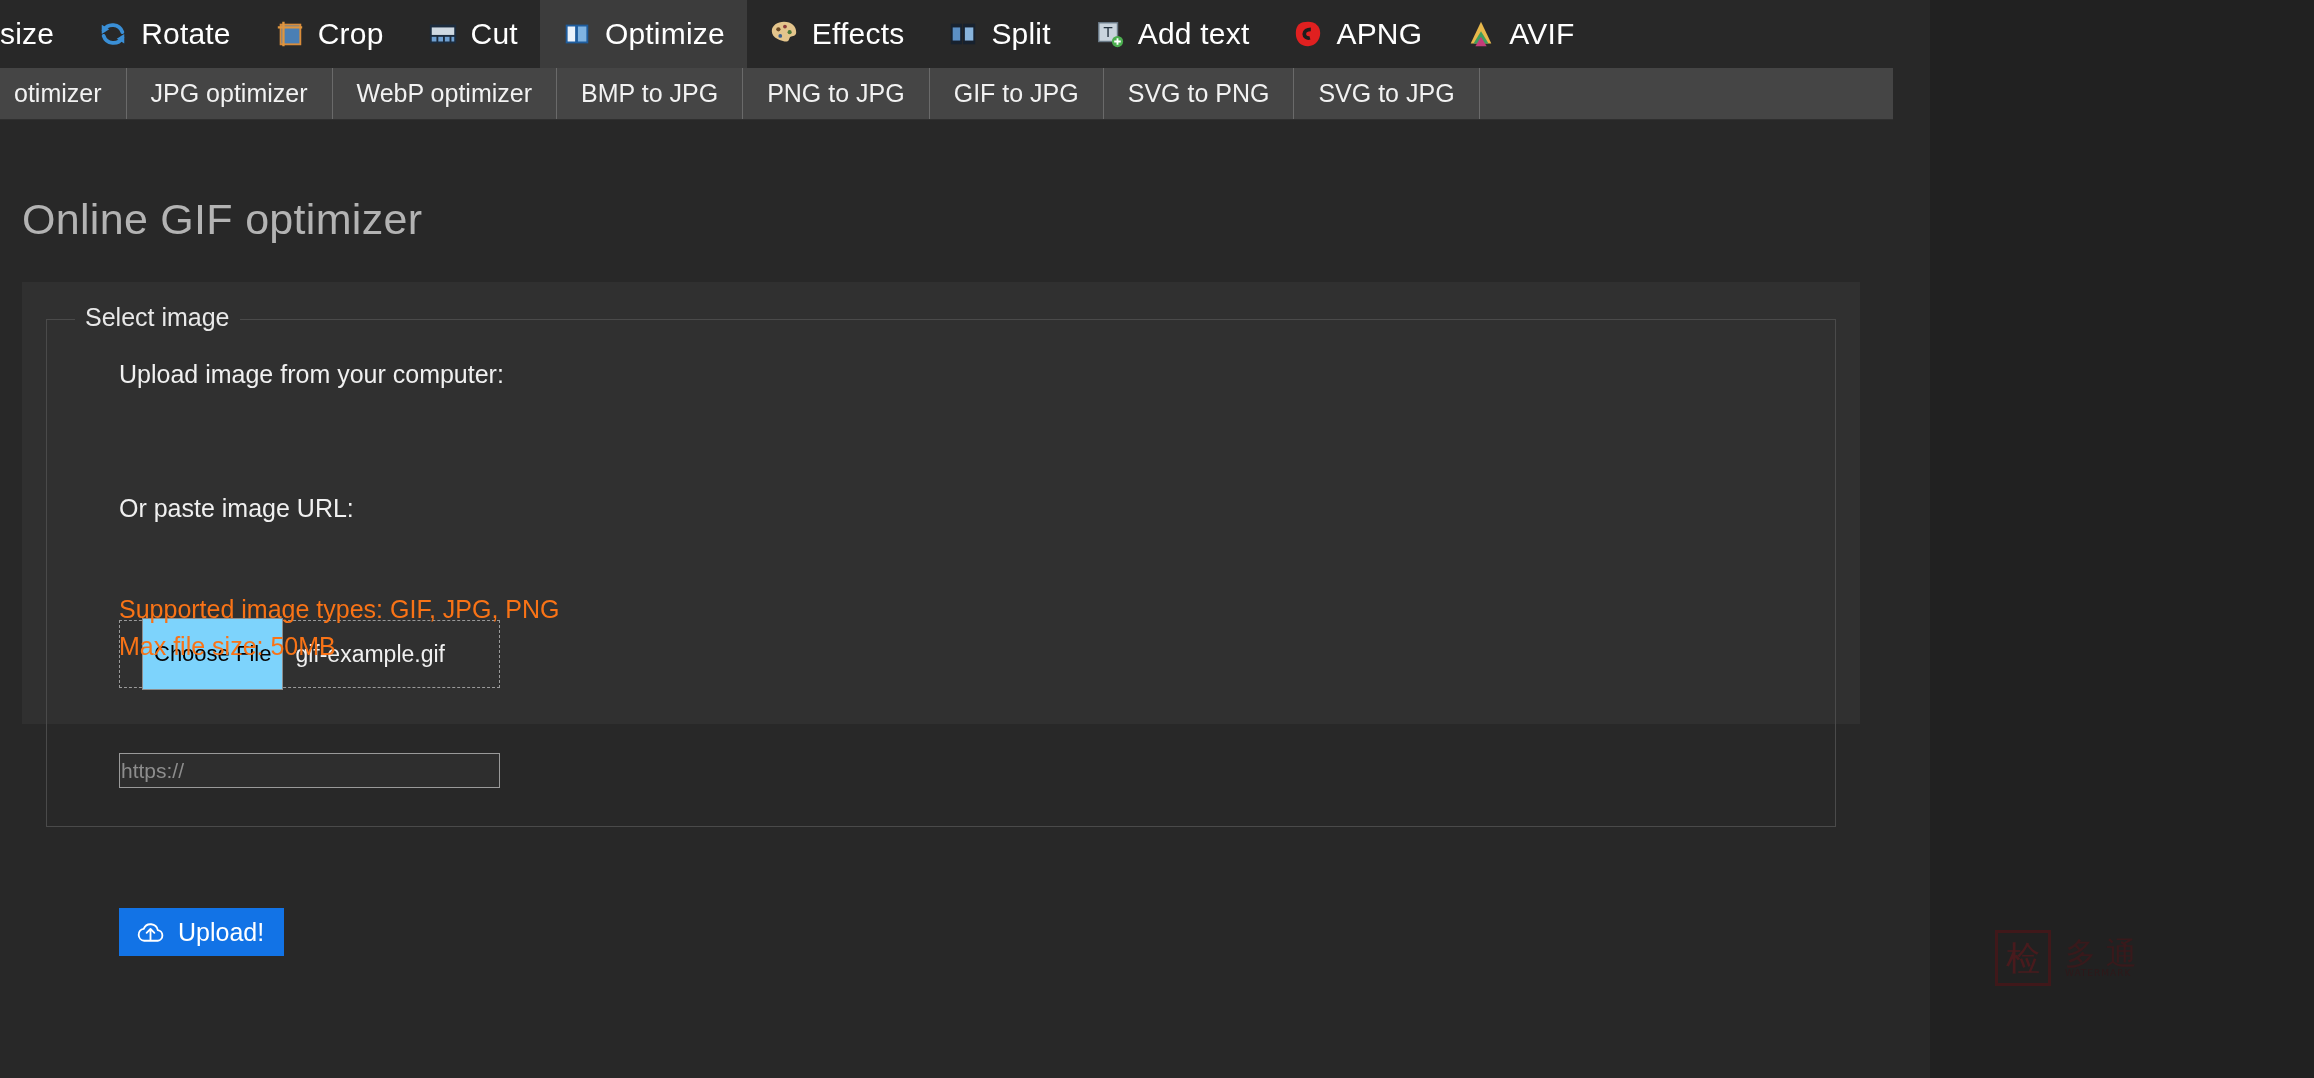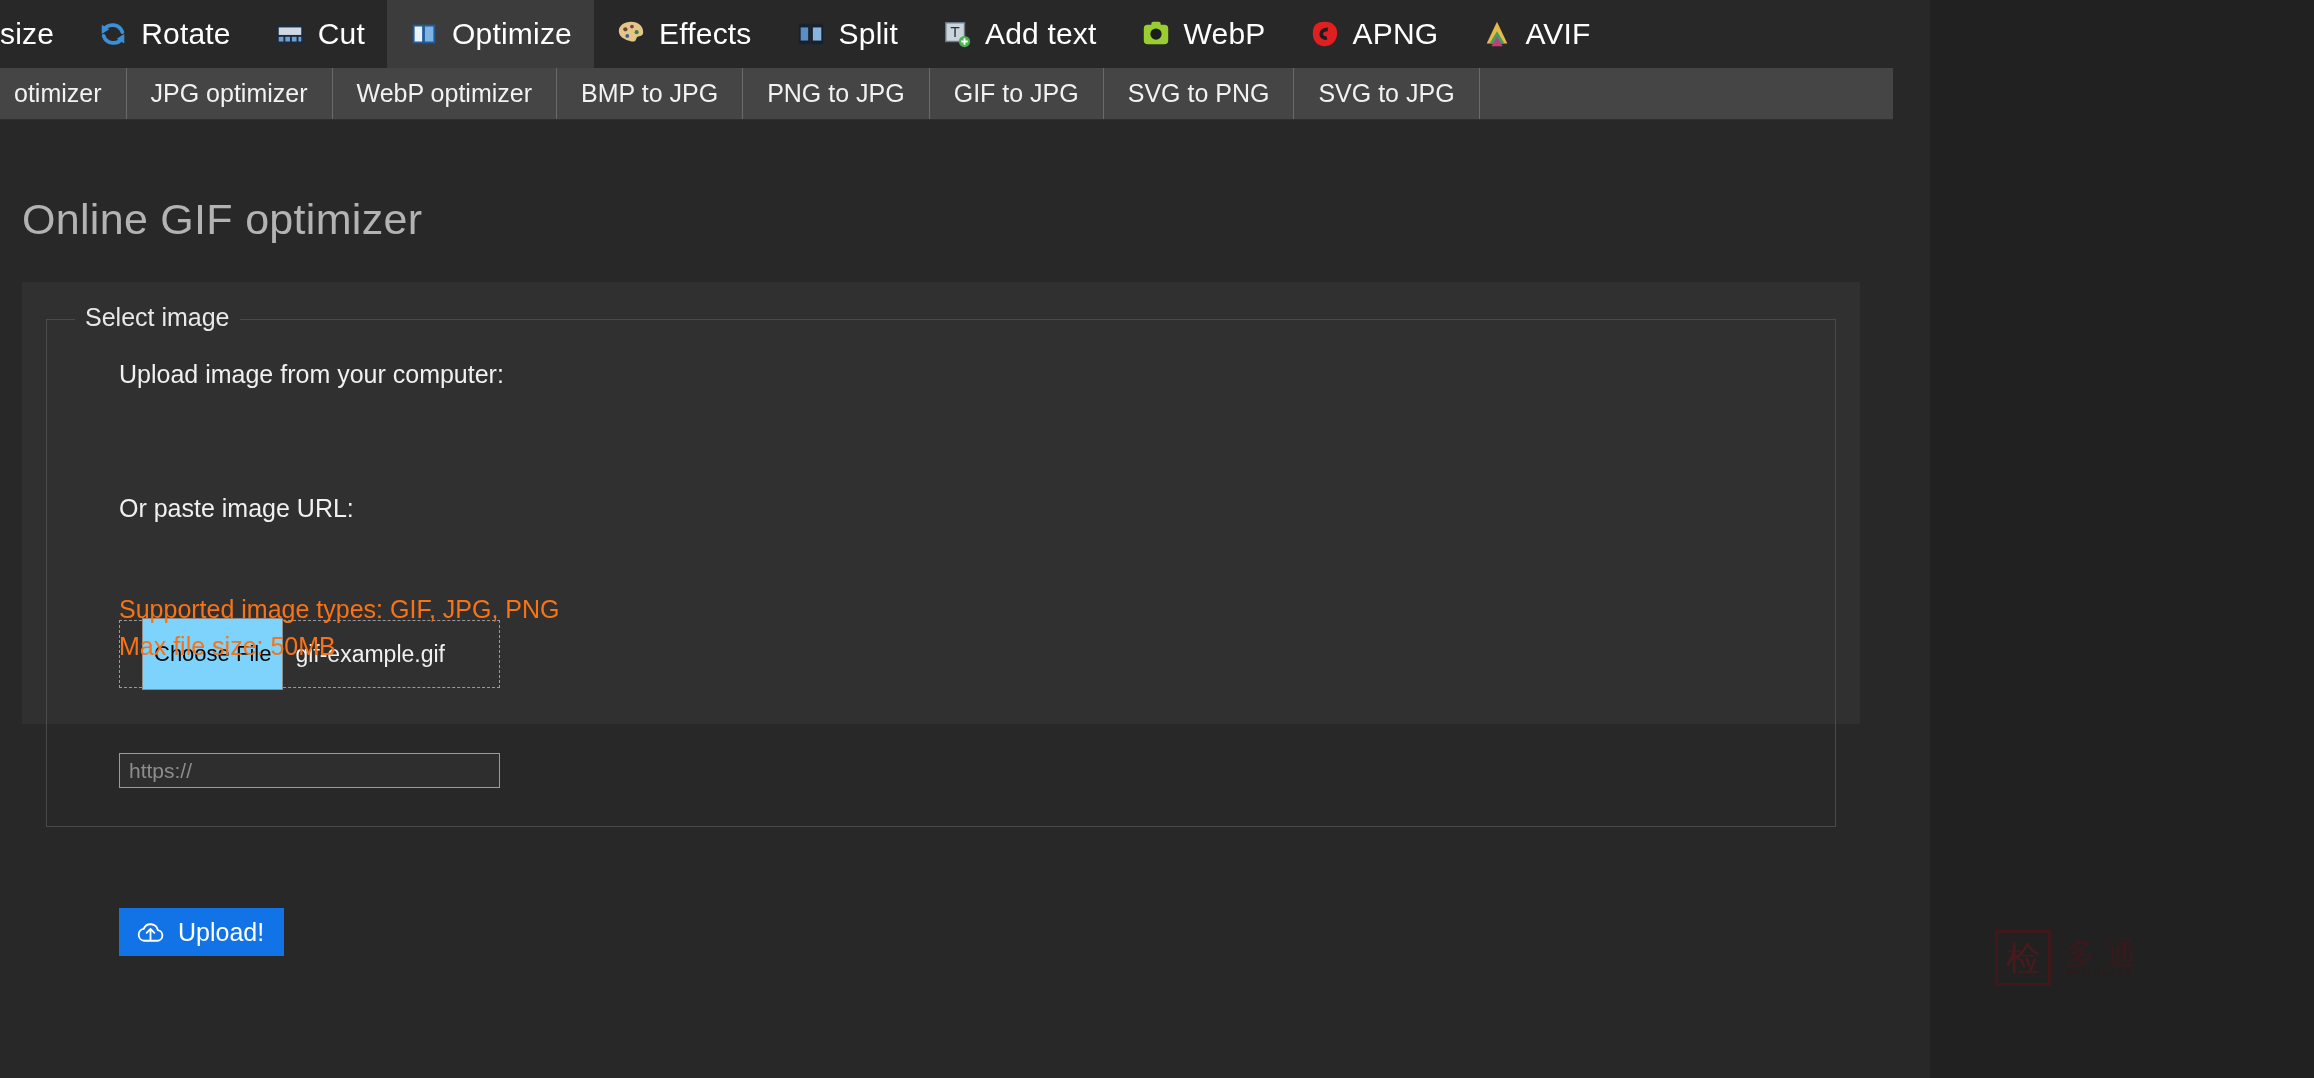--- a/index.html
+++ b/index.html
@@ -155,21 +155,21 @@
   
   #url-input {
     position: absolute;
     left: 72px; top: 433px;
     width: 381px; height: 35px;
     background: #2e2e2e;
     border: 1px solid #9a9a9a;
     color: #f0f0f0;
     font-family: "Liberation Sans", sans-serif;
     font-size: 21px;
-    padding: 0 9px;
+    padding: 0 1px;
   }
   #url-input::placeholder { color: #8d8d8d; }
 
   .info-line {
     position: absolute;
     left: 72px;
     color: #f97316;
     font-size: 25px;
     white-space: nowrap;
   }
@@ -246,20 +246,29 @@
         <svg viewBox="0 0 32 32" width="30" height="30">
           <path d="M6 12a11 11 0 0 1 20 2" stroke="#3a8fd6" stroke-width="4" fill="none" stroke-linecap="round"></path>
           <path d="M26 20a11 11 0 0 1-20-2" stroke="#3a8fd6" stroke-width="4" fill="none" stroke-linecap="round"></path>
           <polygon points="4,6 12,11 4,16" fill="#3a8fd6"></polygon>
           <polygon points="28,26 20,21 28,16" fill="#3a8fd6"></polygon>
         </svg>
       </span>
       <span class="tlabel">Rotate</span>
     </div>
 
+    <div class="tool">
+      <span class="ticon">
+        <svg viewBox="0 0 32 32" width="30" height="30">
+          <rect x="6" y="6" width="21" height="21" fill="#4a7fb5" stroke="#d98c3a" stroke-width="2"></rect>
+          <path d="M3 9h26M9 3v26" stroke="#e0953d" stroke-width="2.5"></path>
+        </svg>
+      </span>
+      <span class="tlabel">Crop</span>
+    </div>
 
     <div class="tool">
       <span class="ticon">
         <svg viewBox="0 0 32 32" width="30" height="30">
           <rect x="2" y="6" width="28" height="20" fill="#1b2b3d"></rect>
           <rect x="4" y="9" width="24" height="8" fill="#cfd9e2"></rect>
           <g fill="#6f9fd0">
             <rect x="4" y="19" width="5" height="5"></rect>
               <rect x="11" y="19" width="5" height="5"></rect>
             <rect x="18" y="19" width="5" height="5"></rect>
@@ -311,30 +320,20 @@
         <svg viewBox="0 0 32 32" width="30" height="30">
           <rect x="4" y="4" width="20" height="20" fill="#c9d4dd" stroke="#6b7b88" stroke-width="1.5"></rect>
           <text x="14" y="19" font-size="15" text-anchor="middle" fill="#24323f" font-family="DejaVu Sans">T</text>
           <circle cx="24" cy="24" r="6" fill="#4caf50"></circle>
           <path d="M24 20.5v7M20.5 24h7" stroke="#ffffff" stroke-width="2"></path>
         </svg>
       </span>
       <span class="tlabel">Add text</span>
     </div>
 
-    <div class="tool">
-      <span class="ticon">
-        <svg viewBox="0 0 32 32" width="30" height="30">
-          <rect x="3" y="6" width="26" height="21" rx="4" fill="#9acd32"></rect>
-          <circle cx="16" cy="16" r="6" fill="#1d1d1d"></circle>
-          <rect x="11" y="3" width="10" height="5" rx="2" fill="#9acd32"></rect>
-        </svg>
-      </span>
-      <span class="tlabel">WebP</span>
-    </div>
 
     <div class="tool">
       <span class="ticon">
         <svg viewBox="0 0 32 32" width="30" height="30">
           <path d="M16 3c8 0 13 5 13 12s-5 14-13 14S3 24 3 15 8 3 16 3z" fill="#e02020"></path>
           <path d="M19 11c-4 0-7 2-7 5s3 5 6 4" fill="none" stroke="#1d1d1d" stroke-width="4"></path>
         </svg>
       </span>
       <span class="tlabel">APNG</span>
     </div>

